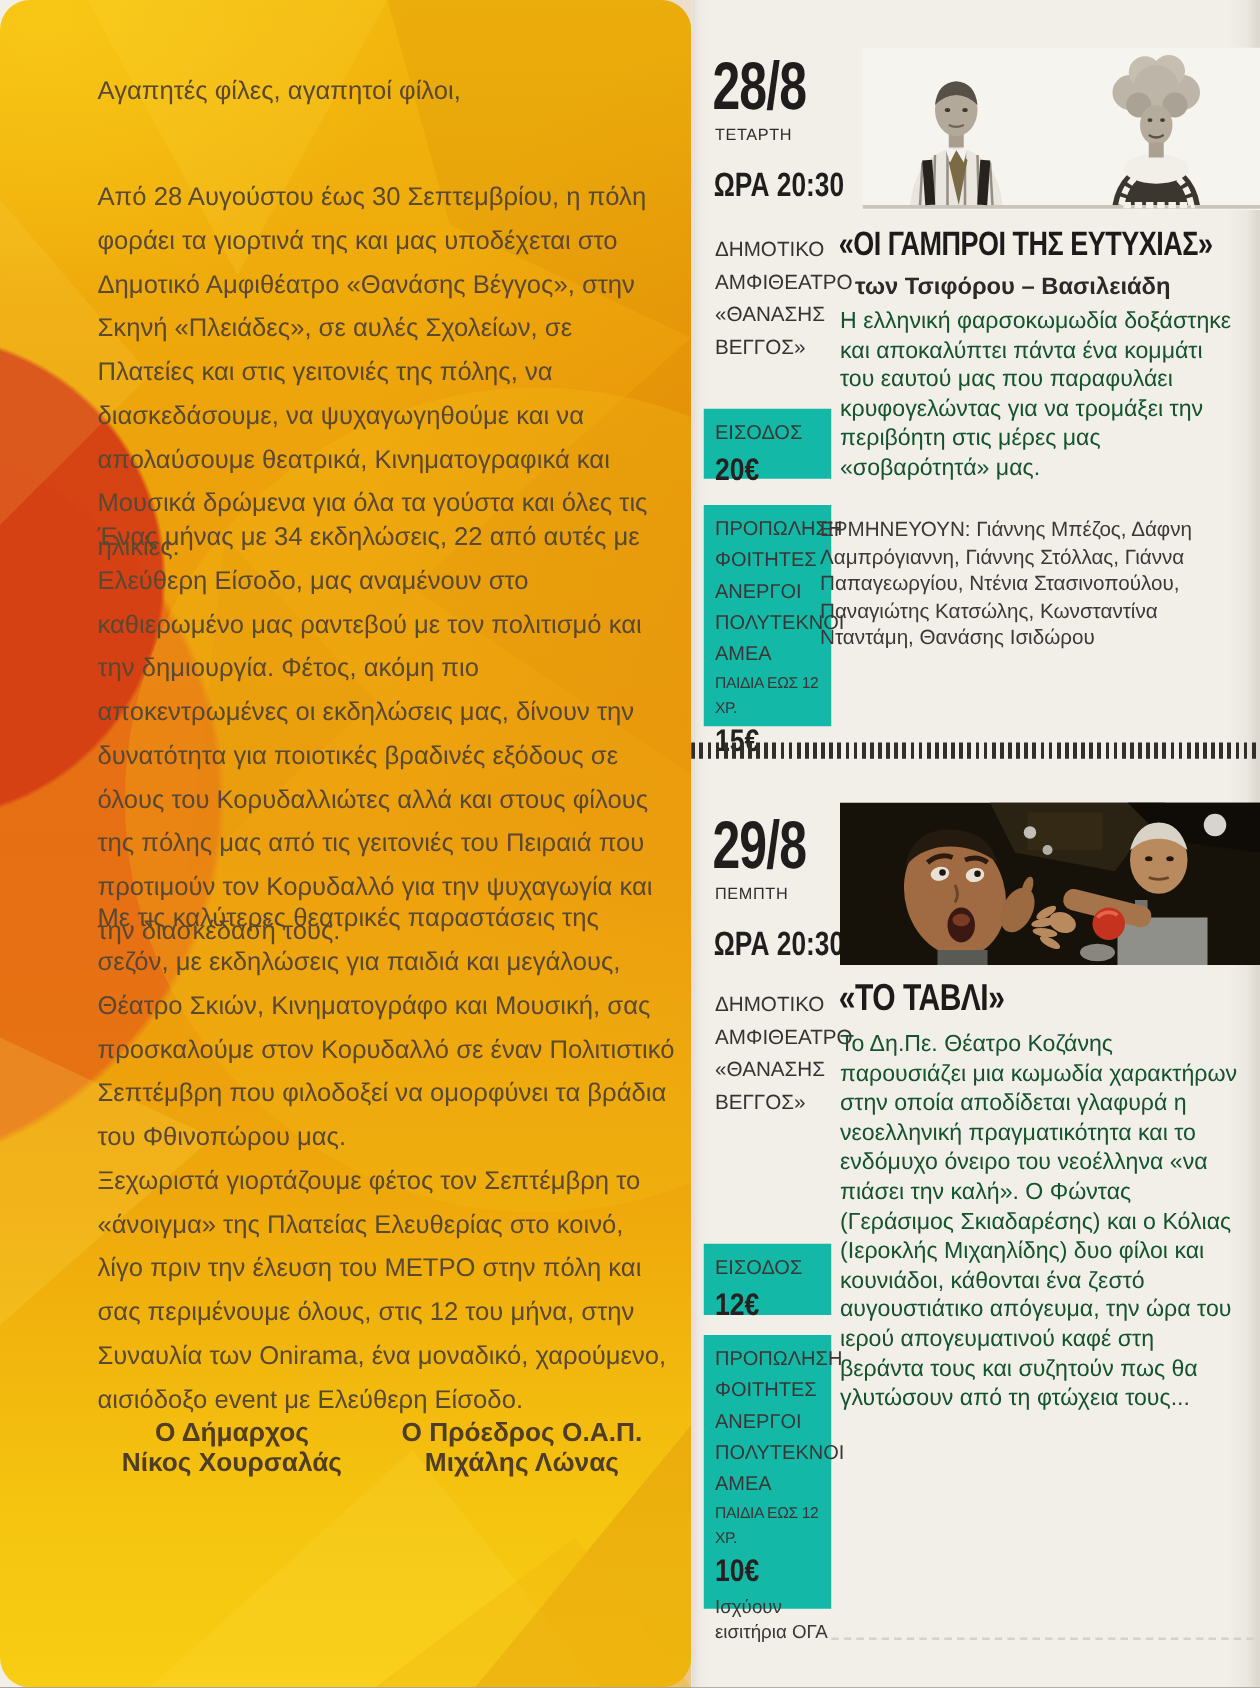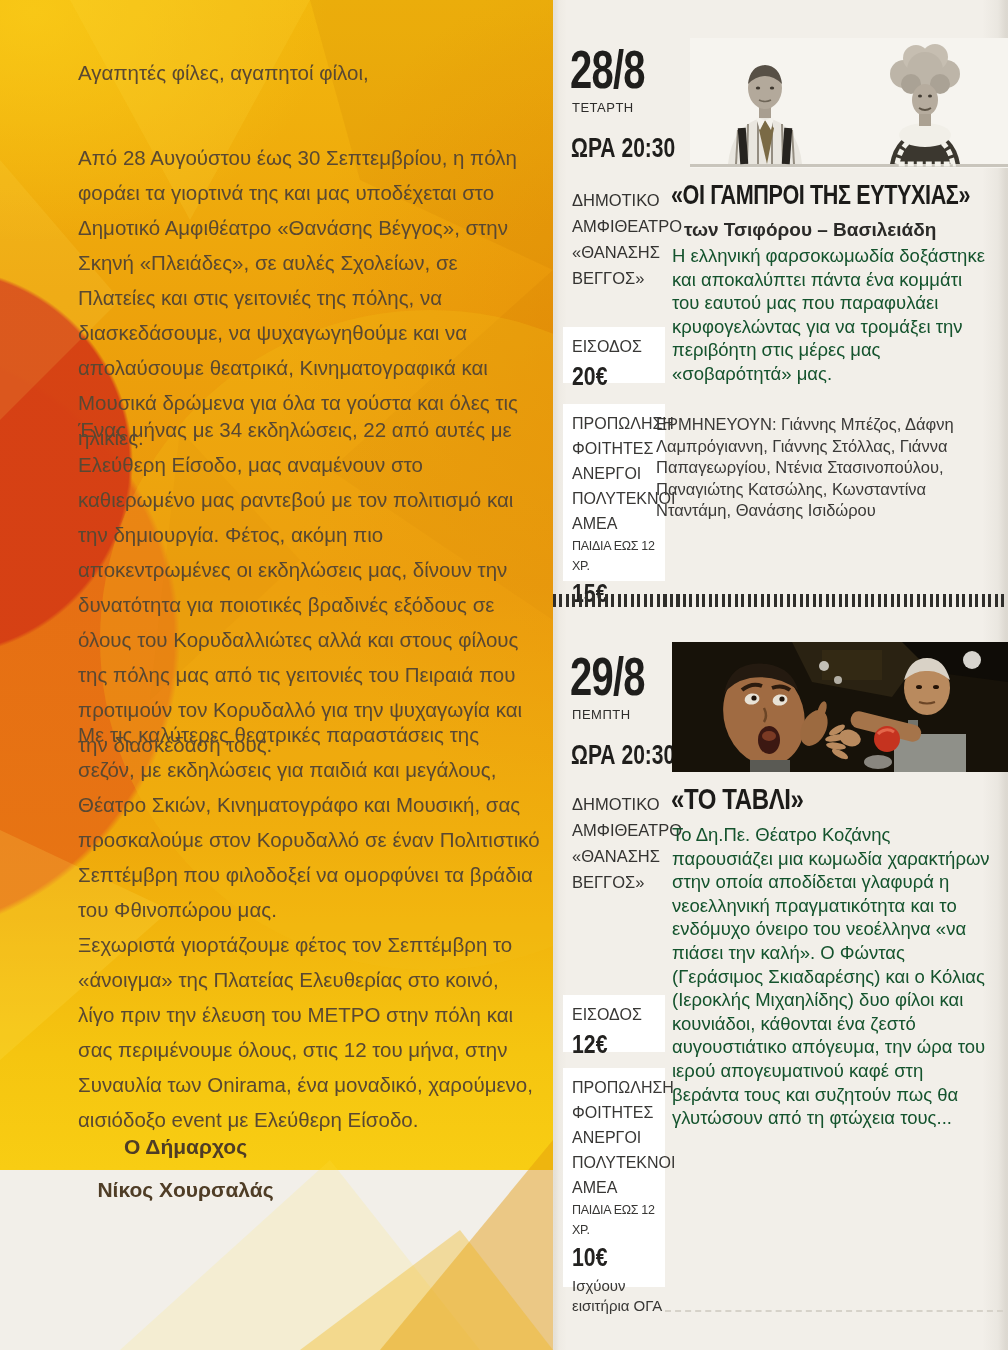--- a/index.html
+++ b/index.html
@@ -1,44 +1,44 @@
 <!DOCTYPE html>
 <html><head>
 <meta charset="utf-8">
 <style>
   html,body{margin:0;padding:0;background:#6b6b6b;}
   .page{position:relative;width:1008px;height:1350px;overflow:hidden;
         font-family:"Liberation Sans",sans-serif;background:#f2efe9;}
 
   
-  .left-col{position:absolute;left:0;top:0;width:553px;height:1170px;
+  .left-col{position:absolute;left:0;top:0;width:553px;height:1350px;
     background:
       radial-gradient(circle 195px at -62px 462px, rgba(213,62,20,.95) 0 98%, transparent 100%),
       radial-gradient(circle 300px at -120px 640px, rgba(229,102,21,.80) 0 98%, transparent 100%),
       radial-gradient(420px 330px at 6% 1%, rgba(250,205,25,.75), transparent 70%),
       radial-gradient(520px 620px at 118% 34%, rgba(222,122,8,.45), transparent 72%),
-      linear-gradient(180deg,#f2b70d 0%,#eda30b 26%,#ea950c 50%,#efa90b 72%,#f5c510 90%,#f8cd13 100%);}
+      linear-gradient(180deg,#f2b70d 0%,#eda30b 26%,#ea950c 50%,#efa90b 72%,#f5c510 90%,#f8cd13 100%); border-radius: 24px;}
   .facets{position:absolute;left:0;top:0;}
   .left-text{position:absolute;color:#594832;font-size:20.5px;line-height:35px;width:462px;left:78px;}
   .greeting{top:55px;}
   .sig{position:absolute;text-align:center;color:#4f3d26;font-weight:bold;font-size:21px;}
-  .sig .nm{margin-top:19px;}
+  .sig .nm{}
 
   
   .right-col{position:absolute;left:553px;top:0;width:455px;height:1350px;
     background:linear-gradient(90deg, rgba(120,100,60,.10) 0 2px, rgba(120,100,60,.03) 6px, transparent 14px),
                linear-gradient(270deg, rgba(90,80,60,.14) 0 2px, rgba(90,80,60,.05) 10px, transparent 26px),
                #f2efe9;}
   .date{position:absolute;font-weight:bold;font-size:54px;color:#1f1e1c;
         transform:scaleX(.74);transform-origin:left top;white-space:nowrap;letter-spacing:-1px;}
   .day{position:absolute;font-size:13px;color:#2e2d2b;letter-spacing:.5px;}
   .time{position:absolute;font-weight:bold;font-size:27px;color:#1f1e1c;
         transform:scaleX(.78);transform-origin:left top;white-space:nowrap;}
   .venue{position:absolute;font-size:16.5px;line-height:26px;color:#343331;width:100px;}
-  .pricebox{position:absolute;left:563px;width:102px;background:#ffffff;color:#383735;
+  .pricebox{position:absolute;left:563px;width:102px;background:#14b8a6;color:#383735;
             padding:7px 0 0 9px;box-sizing:border-box;}
   .pricebox .lbl{font-size:16px;line-height:25px;}
   .pricebox .sm{font-size:12.5px;line-height:20px;letter-spacing:-0.3px;}
   .pricebox .pr{font-size:25px;font-weight:bold;color:#232220;margin-top:3px;
                 transform:scaleX(.85);transform-origin:left top;}
   .pricebox .note{font-size:15px;line-height:20px;margin-top:4px;width:92px;}
   .evtitle{position:absolute;font-weight:bold;font-size:27px;color:#1c1b19;
            transform:scaleX(.80);transform-origin:left top;white-space:nowrap;letter-spacing:-0.5px;}
   .byline{position:absolute;font-weight:bold;font-size:19px;color:#2b2a28;margin-left:12px;}
   .desc{position:absolute;font-size:18.5px;line-height:23.6px;color:#14532d;}
@@ -69,20 +69,24 @@
 
     <div class="left-text greeting">Αγαπητές φίλες, αγαπητοί φίλοι,</div>
     <div class="left-text" style="top:140px">Από 28 Αυγούστου έως 30 Σεπτεμβρίου, η πόλη φοράει τα γιορτινά της και μας υποδέχεται στο Δημοτικό Αμφιθέατρο «Θανάσης Βέγγος»,  στην Σκηνή «Πλειάδες», σε αυλές Σχολείων, σε Πλατείες και στις γειτονιές της πόλης, να διασκεδάσουμε, να ψυχαγωγηθούμε και να απολαύσουμε θεατρικά, Κινηματογραφικά και Μουσικά δρώμενα για όλα τα γούστα και όλες τις ηλικίες.</div>
     <div class="left-text" style="top:412px">Ένας μήνας με 34 εκδηλώσεις, 22 από αυτές με Ελεύθερη Είσοδο, μας αναμένουν στο καθιερωμένο μας ραντεβού με τον πολιτισμό και την δημιουργία. Φέτος, ακόμη πιο αποκεντρωμένες οι εκδηλώσεις μας, δίνουν την δυνατότητα για ποιοτικές βραδινές εξόδους σε όλους του Κορυδαλλιώτες αλλά και στους φίλους της πόλης μας από τις γειτονιές του Πειραιά που προτιμούν τον Κορυδαλλό για την ψυχαγωγία και την διασκέδασή τους.</div>
     <div class="left-text" style="top:717px">Με τις καλύτερες θεατρικές παραστάσεις της σεζόν, με εκδηλώσεις για παιδιά και μεγάλους, Θέατρο Σκιών, Κινηματογράφο και Μουσική, σας προσκαλούμε στον Κορυδαλλό σε έναν Πολιτιστικό Σεπτέμβρη που φιλοδοξεί να ομορφύνει τα βράδια του Φθινοπώρου μας.</div>
     <div class="left-text" style="top:927px">Ξεχωριστά γιορτάζουμε φέτος τον Σεπτέμβρη το «άνοιγμα» της Πλατείας Ελευθερίας στο κοινό, λίγο πριν την έλευση του ΜΕΤΡΟ στην πόλη και σας περιμένουμε όλους, στις 12 του μήνα, στην Συναυλία των Onirama, ένα μοναδικό, χαρούμενο, αισιόδοξο event με Ελεύθερη Είσοδο.</div>
 
     <div class="sig" style="left:68px;top:1135px;width:235px">
       <div class="tt">Ο Δήμαρχος</div>
       <div class="nm">Νίκος Χουρσαλάς</div>
+    </div>
+    <div class="sig" style="left:305px;top:1135px;width:225px">
+      <div class="tt">Ο Πρόεδρος Ο.Α.Π.</div>
+      <div class="nm">Μιχάλης Λώνας</div>
     </div>
   </div>
 
   <div class="right-col"></div>
 
   <div class="date" style="left:570px;top:38px">28/8</div>
   <div class="day" style="left:572px;top:100px">ΤΕΤΑΡΤΗ</div>
   <div class="time" style="left:571px;top:133px">ΩΡΑ 20:30</div>
   <div class="venue" style="left:572px;top:187px">ΔΗΜΟΤΙΚΟ ΑΜΦΙΘΕΑΤΡΟ «ΘΑΝΑΣΗΣ ΒΕΓΓΟΣ»</div>
 

